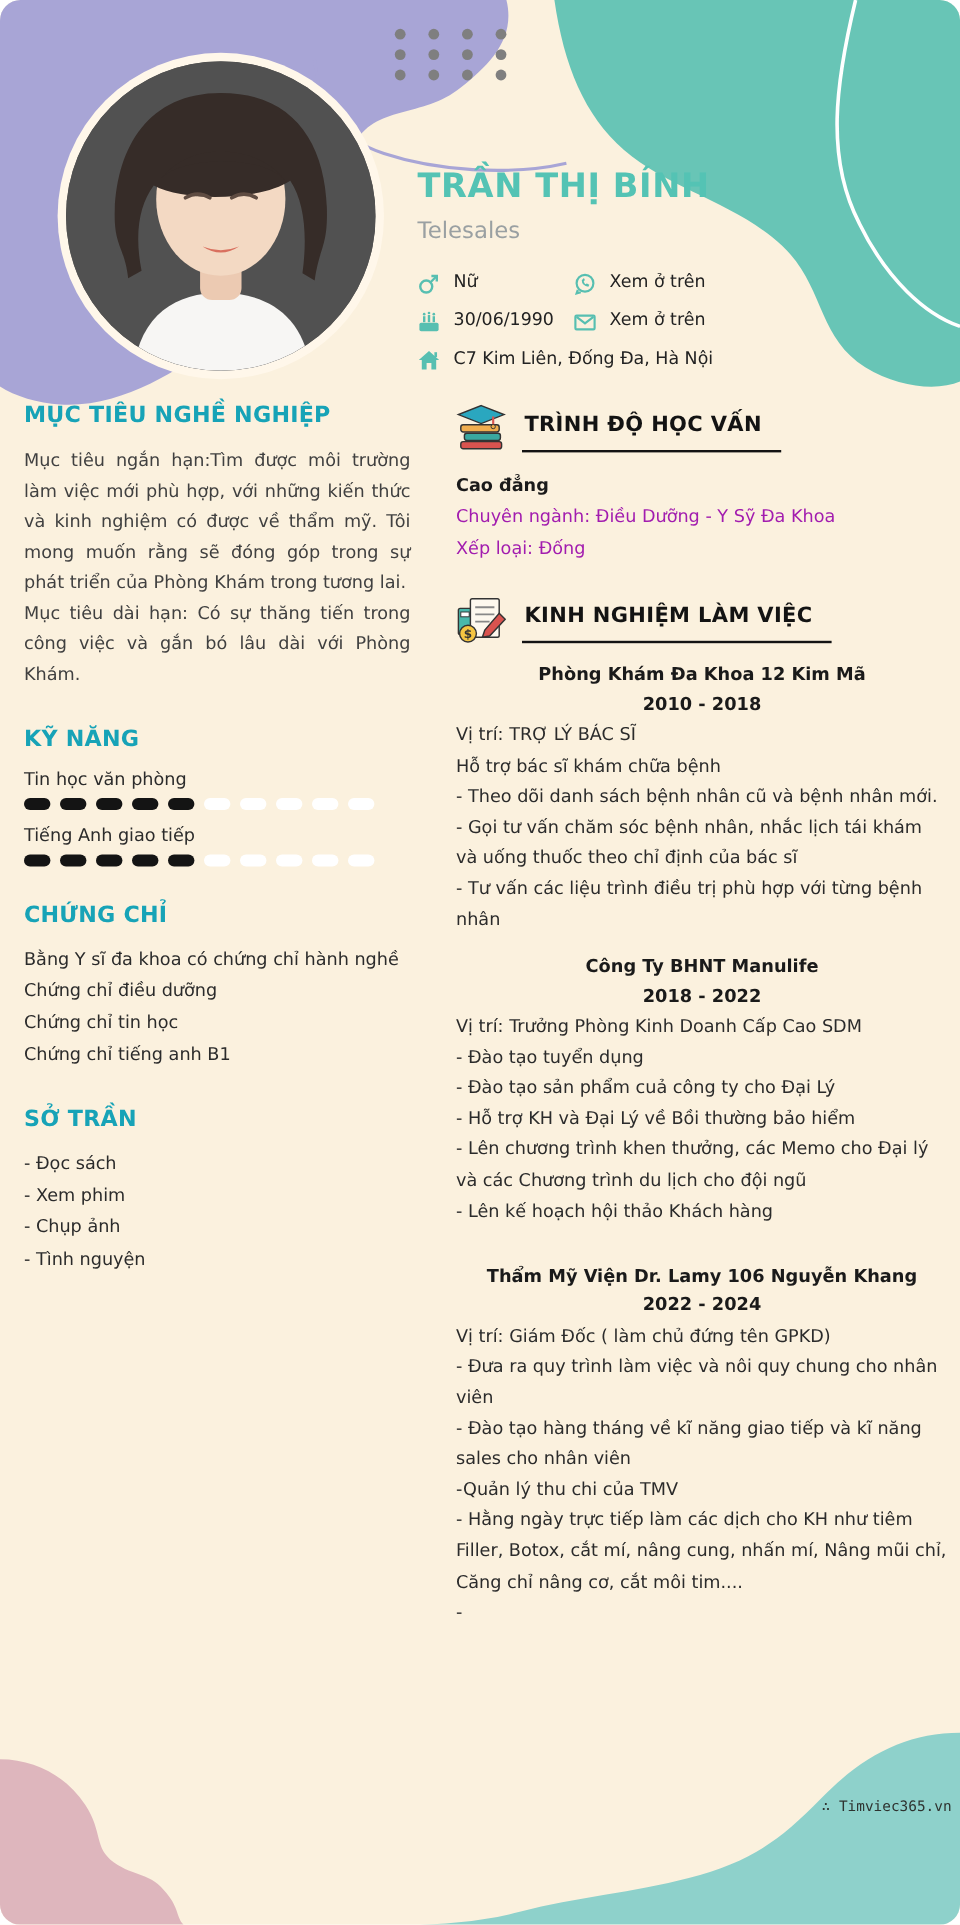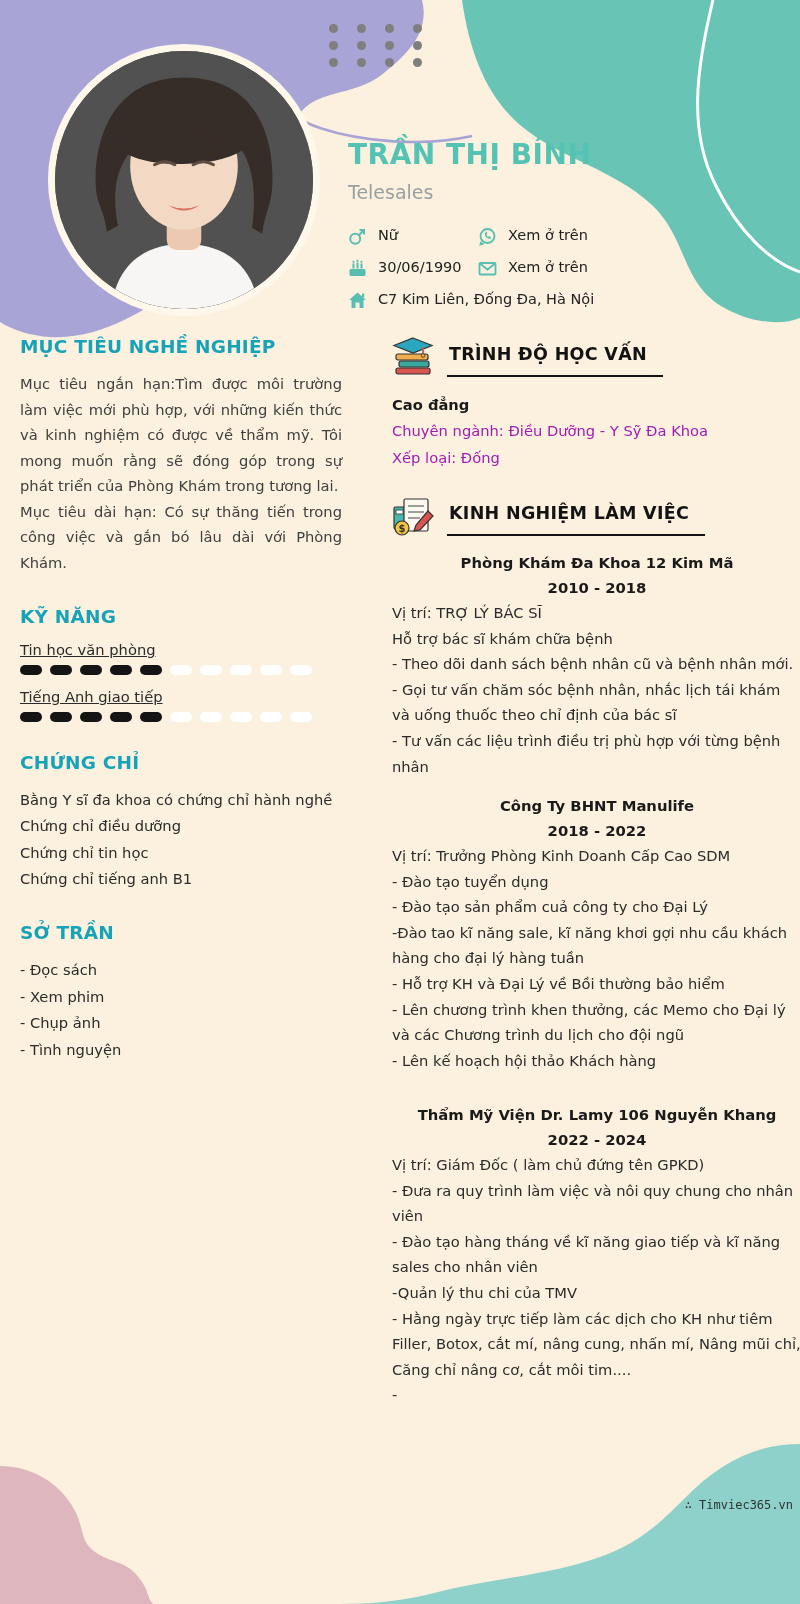--- a/index.html
+++ b/index.html
@@ -1,17 +1,17 @@
 <!DOCTYPE html>
 <html lang="vi"><head>
 <meta charset="utf-8">
 <style>
   html,body{margin:0;padding:0;}
   body{font-family:"DejaVu Sans","Liberation Sans",sans-serif;}
-  .page{position:relative;width:800px;height:1604px;background:#fbf1de;overflow:hidden;}
+  .page{position:relative;width:800px;height:1604px;background:#fbf1de;overflow:hidden;border-radius:17px;}
   .deco{position:absolute;left:0;top:0;pointer-events:none;}
 
   
   .dots{position:absolute;left:329px;top:24px;display:grid;grid-template-columns:repeat(4,9px);grid-column-gap:19px;grid-row-gap:8px;}
   .dots i{width:9px;height:9px;border-radius:50%;background:#7f7f7f;display:block;}
 
   
   .photo-ring{position:absolute;left:48px;top:44px;width:272px;height:272px;border-radius:50%;background:#fff7ea;}
   .photo{position:absolute;left:7px;top:7px;width:258px;height:258px;border-radius:50%;overflow:hidden;background:#515151;}
 
@@ -19,30 +19,30 @@
   .hdr{position:absolute;left:348px;top:138px;width:430px;}
   .name{font-size:28px;font-weight:bold;color:#54c3b4;letter-spacing:.5px;margin:0;}
   .subtitle{font-size:19px;color:#9aa0a2;margin-top:10px;}
   .info{margin-top:24px;font-size:14.5px;color:#222;}
   .info-row{display:flex;margin-bottom:13px;}
   .info-cell{display:flex;align-items:flex-start;gap:11px;}
   .info-cell.c1{width:130px;}
   .ic{width:19px;height:19px;flex:0 0 19px;}
 
   
-  .main{position:absolute;left:0;top:336px;width:800px;display:flex;gap:12px;}
+  .main{position:absolute;left:0;top:336px;width:800px;display:flex;}
   .col-left{width:322px;padding-left:20px;padding-right:16px;flex:0 0 auto;}
   .col-right{width:410px;padding-left:22px;flex:0 0 auto;}
 
   .h-left{font-size:18.5px;font-weight:bold;color:#17a3b7;margin:0 0 14px 0;letter-spacing:.2px;}
   .sec{margin-bottom:30px;}
   .par{font-size:14.7px;color:#404040;line-height:1.74;text-align:justify;margin:0;}
 
   .skill{margin-top:13px;}
-  .skill-name{font-size:14.7px;color:#2b2b2b;margin-bottom:7px;text-decoration:underline;}
+  .skill-name{font-size:14.7px;color:#2b2b2b;margin-bottom:7px;}
   .bar{display:flex;gap:8px;}
   .seg{width:22px;height:10px;border-radius:5px;}
   .seg.f{background:#141414;}
   .seg.e{background:#ffffff;}
 
   .plain-list div{font-size:14.7px;color:#2b2b2b;line-height:1.8;}
 
   .sec-hdr{display:flex;align-items:flex-start;gap:13px;margin-bottom:14px;}
   .sec-hdr .bigicon{width:42px;height:42px;flex:0 0 42px;}
   .sec-hdr .t{font-size:17.5px;font-weight:bold;color:#131313;letter-spacing:.3px;padding:8px 16px 11px 2px;border-bottom:2.5px solid #131313;}
@@ -270,21 +270,20 @@
             <div class="line">- Theo dõi danh sách bệnh nhân cũ và bệnh nhân mới.</div>
             <div class="line">- Gọi tư vấn chăm sóc bệnh nhân, nhắc lịch tái khám và uống thuốc theo chỉ định của bác sĩ</div>
             <div class="line">- Tư vấn các liệu trình điều trị phù hợp với từng bệnh nhân</div>
           </div>
           <div class="job">
             <div class="company">Công Ty BHNT Manulife</div>
             <div class="period">2018 - 2022</div>
             <div class="line">Vị trí: Trưởng Phòng Kinh Doanh Cấp Cao SDM</div>
             <div class="line">- Đào tạo tuyển dụng</div>
             <div class="line">- Đào tạo sản phẩm cuả công ty cho Đại Lý</div>
-            <div class="line">-Đào tao kĩ năng sale, kĩ năng khơi gợi nhu cầu khách hàng cho đại lý hàng tuần</div>
             <div class="line">- Hỗ trợ KH và Đại Lý về Bồi thường bảo hiểm</div>
             <div class="line">- Lên chương trình khen thưởng,  các Memo cho Đại lý và các Chương trình du lịch cho đội ngũ</div>
             <div class="line">- Lên kế hoạch hội thảo Khách hàng</div>
           </div>
           <div class="job last">
             <div class="company">Thẩm Mỹ Viện Dr. Lamy 106 Nguyễn Khang</div>
             <div class="period">2022 - 2024</div>
             <div class="line">Vị trí: Giám Đốc ( làm chủ đứng tên GPKD)</div>
             <div class="line">-  Đưa ra quy trình làm việc và nôi quy chung cho nhân viên</div>
             <div class="line">- Đào tạo hàng tháng về kĩ năng giao tiếp và kĩ năng sales cho nhân viên</div>

